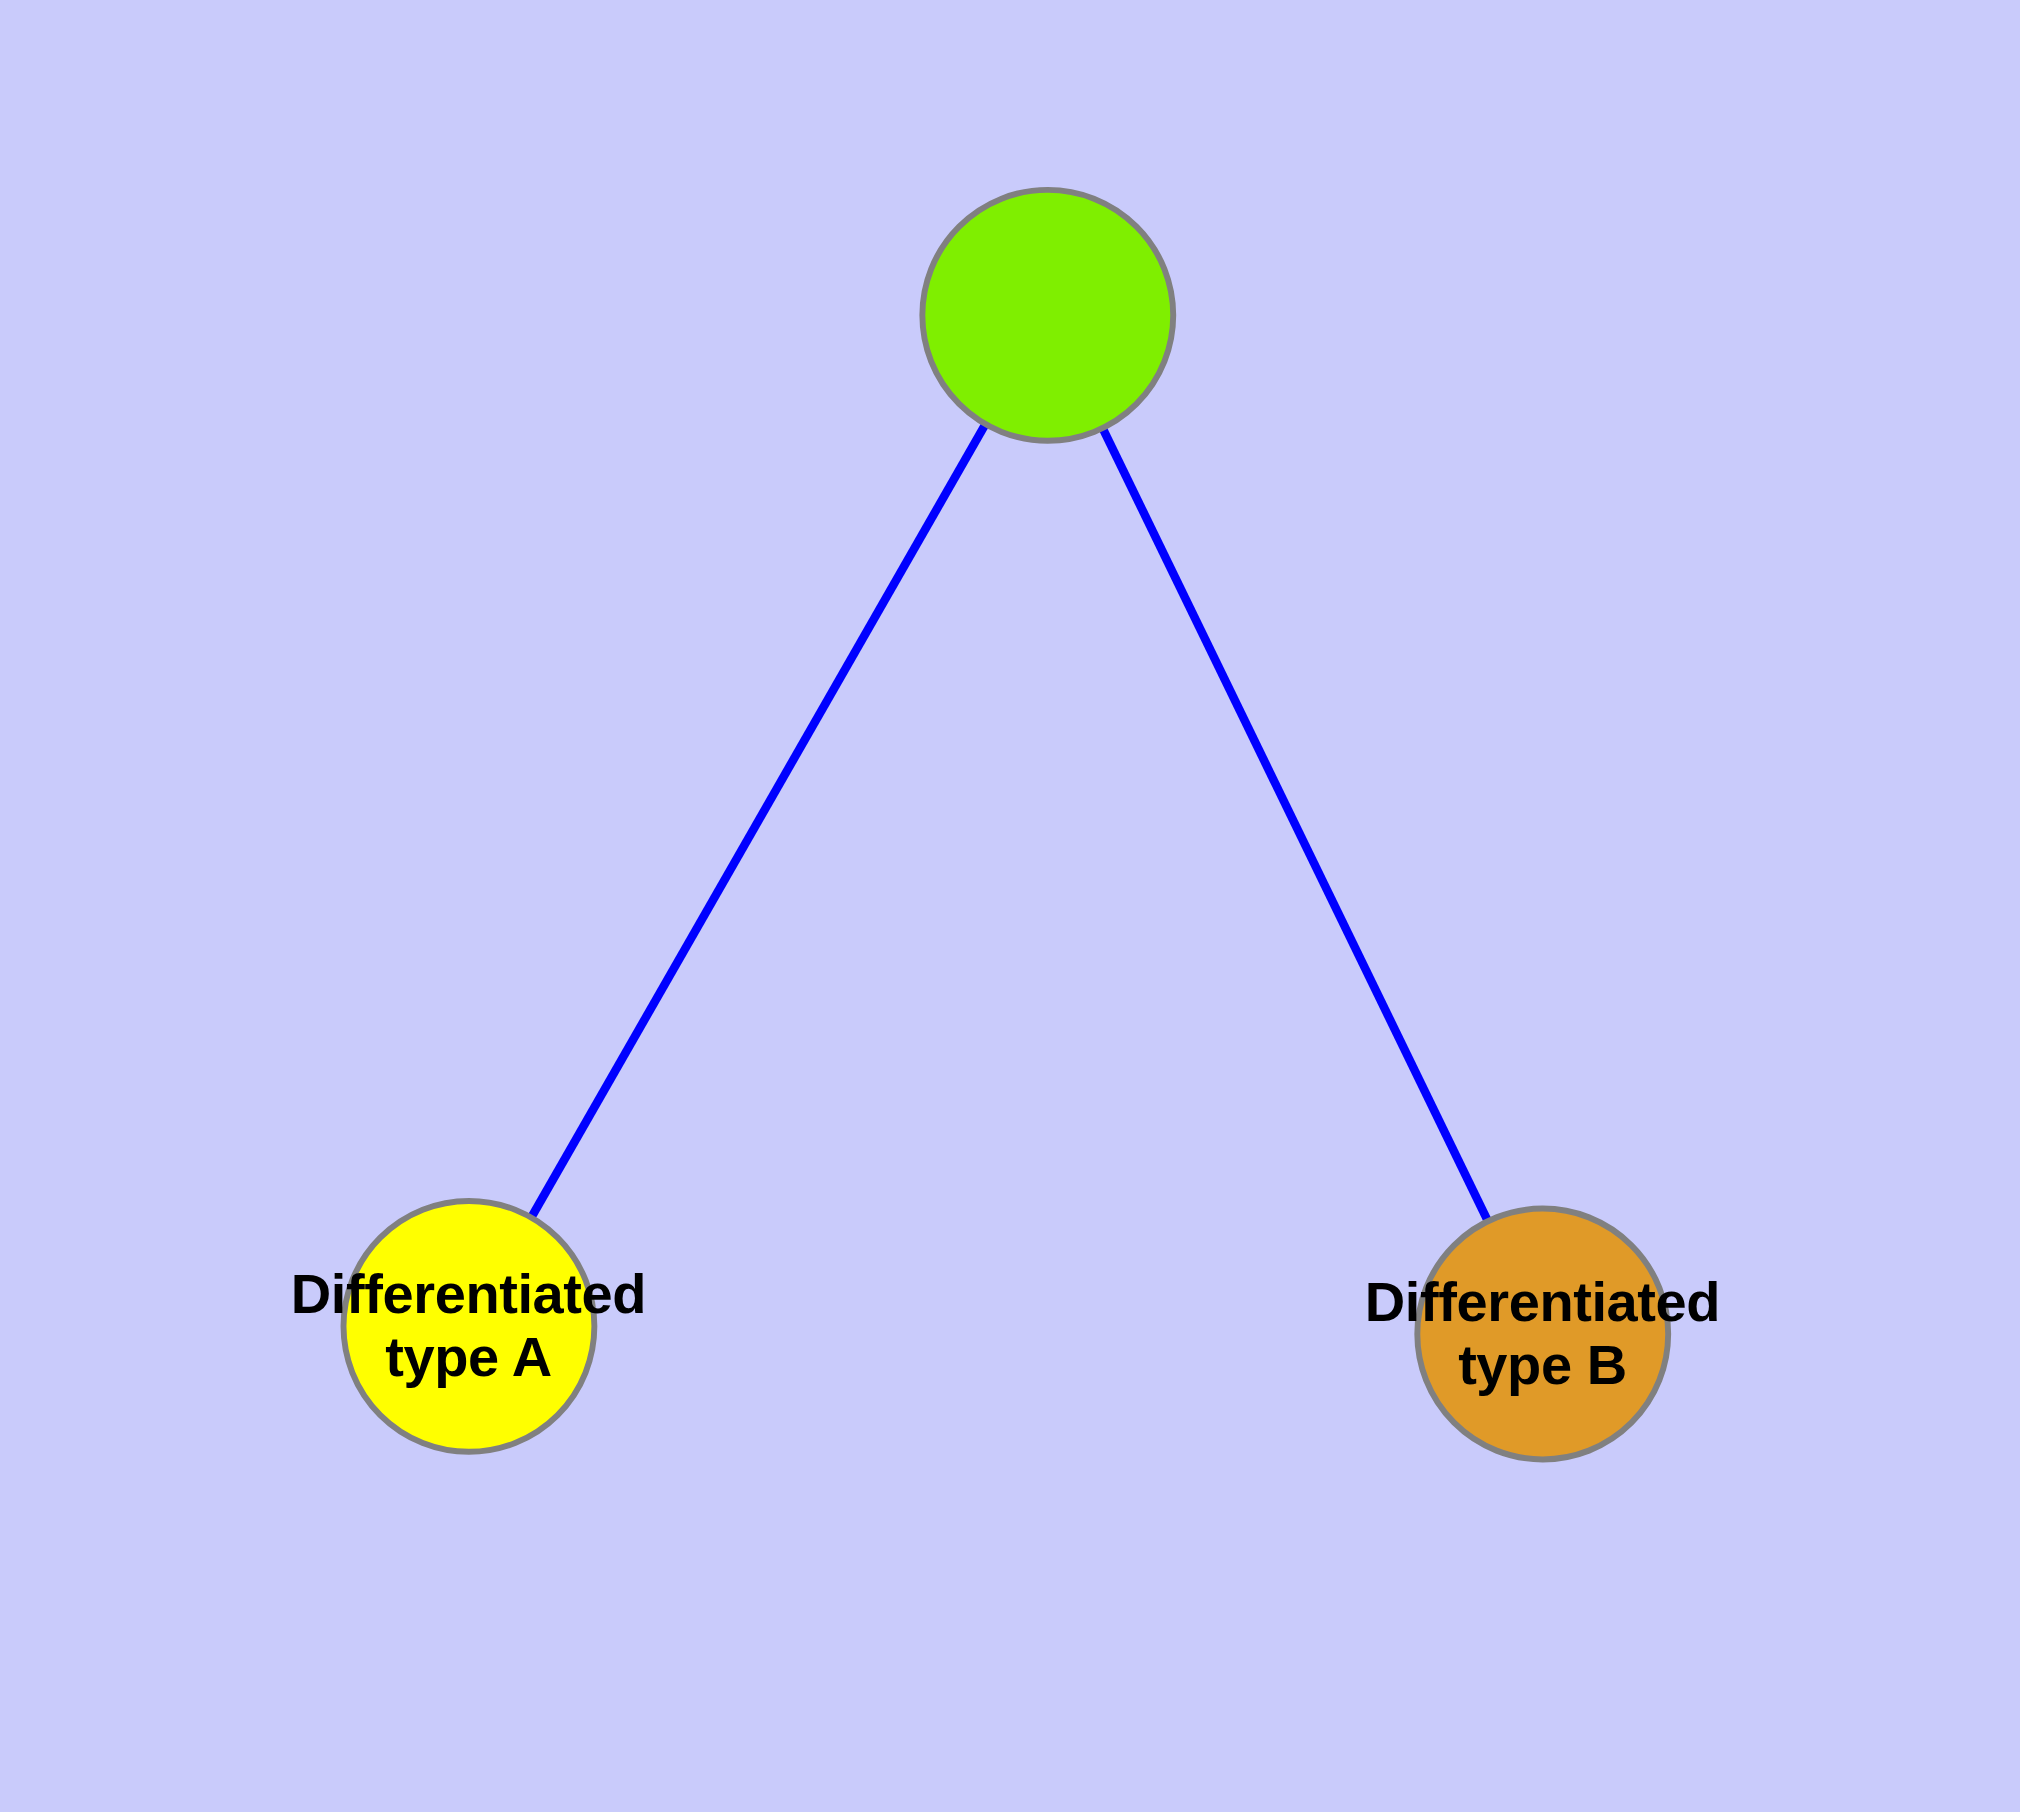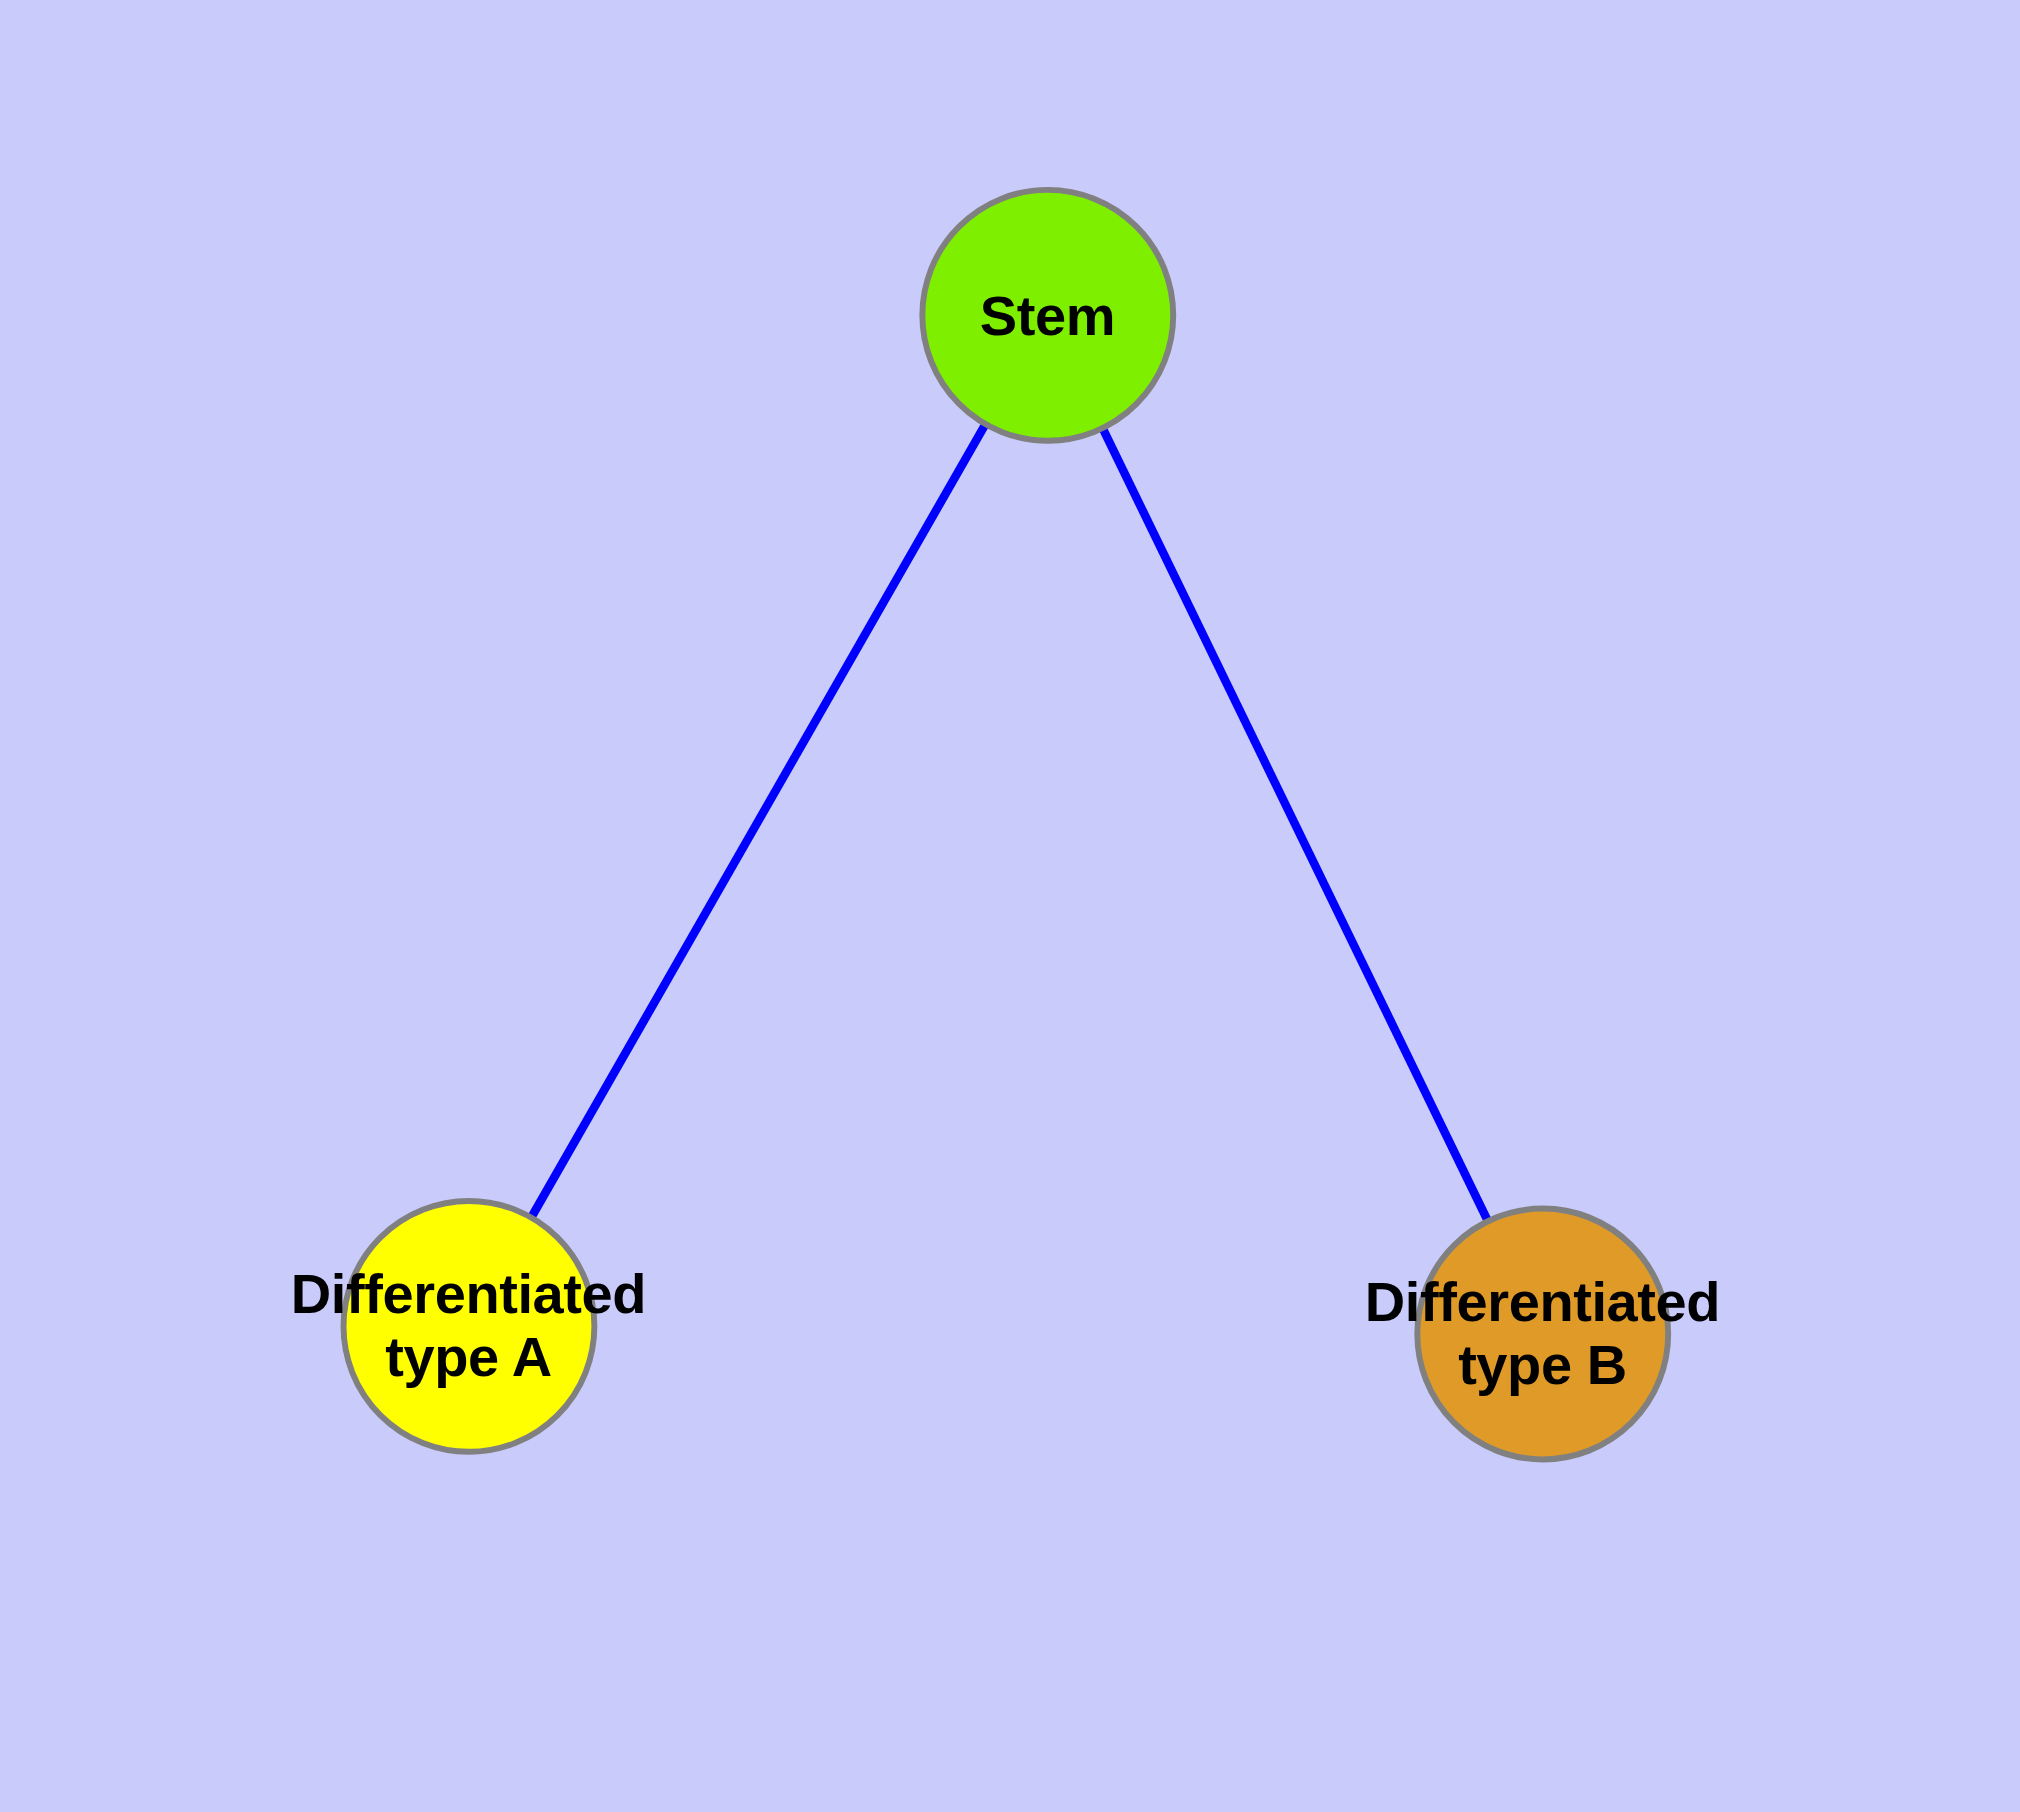--- a/index.html
+++ b/index.html
@@ -70,20 +70,19 @@
       <line id="edge-stem-to-a" x1="1236" y1="372" x2="553" y2="1565" stroke="#0000ff" stroke-width="10"></line>
       <line id="edge-stem-to-b" x1="1236" y1="372" x2="1820" y2="1574" stroke="#0000ff" stroke-width="10"></line>
     </g>
     <g>
       <circle id="node-stem" cx="1236" cy="372" r="148" fill="#7fef00" stroke="#808080" stroke-width="7"></circle>
       <circle id="node-diff_a" cx="553" cy="1565" r="148" fill="#ffff00" stroke="#808080" stroke-width="7"></circle>
       <circle id="node-diff_b" cx="1820" cy="1574" r="148" fill="#e09a28" stroke="#808080" stroke-width="7"></circle>
     </g>
   </svg>
 
-  <div class="node-label label-stem"><span>Stem</span></div>
 
   <div class="node-label label-a"><span>Differentiated</span><br><span>type A</span></div>
 
   <div class="node-label label-b"><span>Differentiated</span><br><span>type B</span></div>
 
 </div>
 
 
 </body></html>

